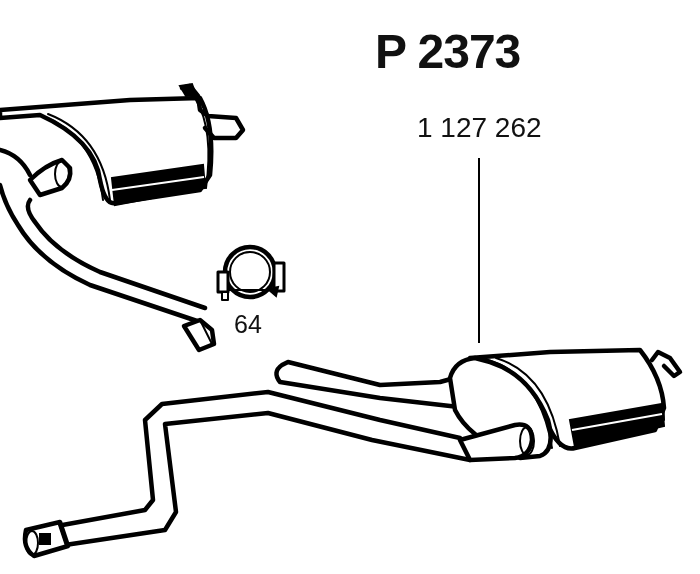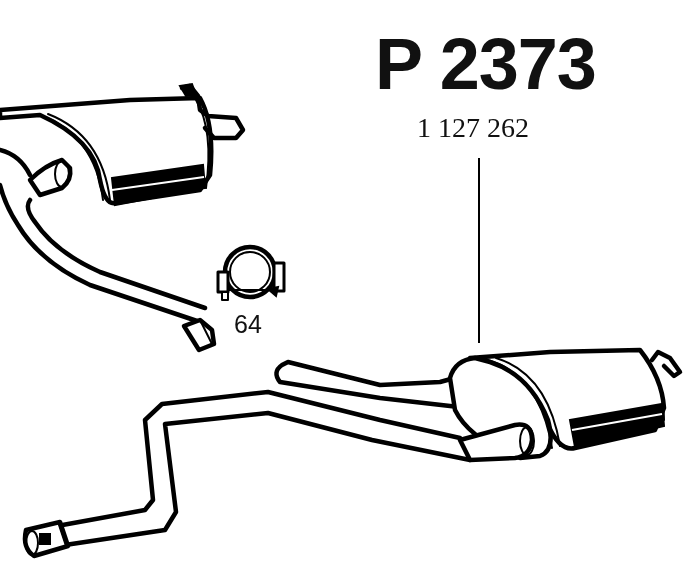--- a/index.html
+++ b/index.html
@@ -1,25 +1,25 @@
 <!DOCTYPE html>
 <html><head>
   <meta charset="utf-8">
   <style>
     html, body { margin: 0; padding: 0; background: #ffffff; }
     body { width: 700px; height: 574px; position: relative; overflow: hidden; font-family: "Liberation Sans", sans-serif; }
     .part-number {
       position: absolute; left: 375px; top: 28px;
       font-family: "Liberation Sans", sans-serif;
-      font-weight: bold; font-size: 72px; letter-spacing: -1px;
+      font-weight: bold; font-size: 48px; letter-spacing: -1px;
       color: #111111; line-height: 1; white-space: nowrap;
     }
     .ref-number {
       position: absolute; left: 417px; top: 114px;
-      font-family: Liberation Serif, serif;
+      font-family: Liberation Sans, sans-serif;
       font-size: 28px; color: #111111; line-height: 1; white-space: nowrap;
     }
     .clamp-label {
       position: absolute; left: 234px; top: 312px;
       font-family: Liberation Sans, sans-serif;
       font-size: 25px; color: #111111; line-height: 1;
     }
     svg.drawing { position: absolute; left: 0; top: 0; }
     .stroke { fill: none; stroke: #000; stroke-width: 4.5; stroke-linecap: round; stroke-linejoin: round; }
     .thin { fill: none; stroke: #000; stroke-width: 2; stroke-linecap: round; stroke-linejoin: round; }

